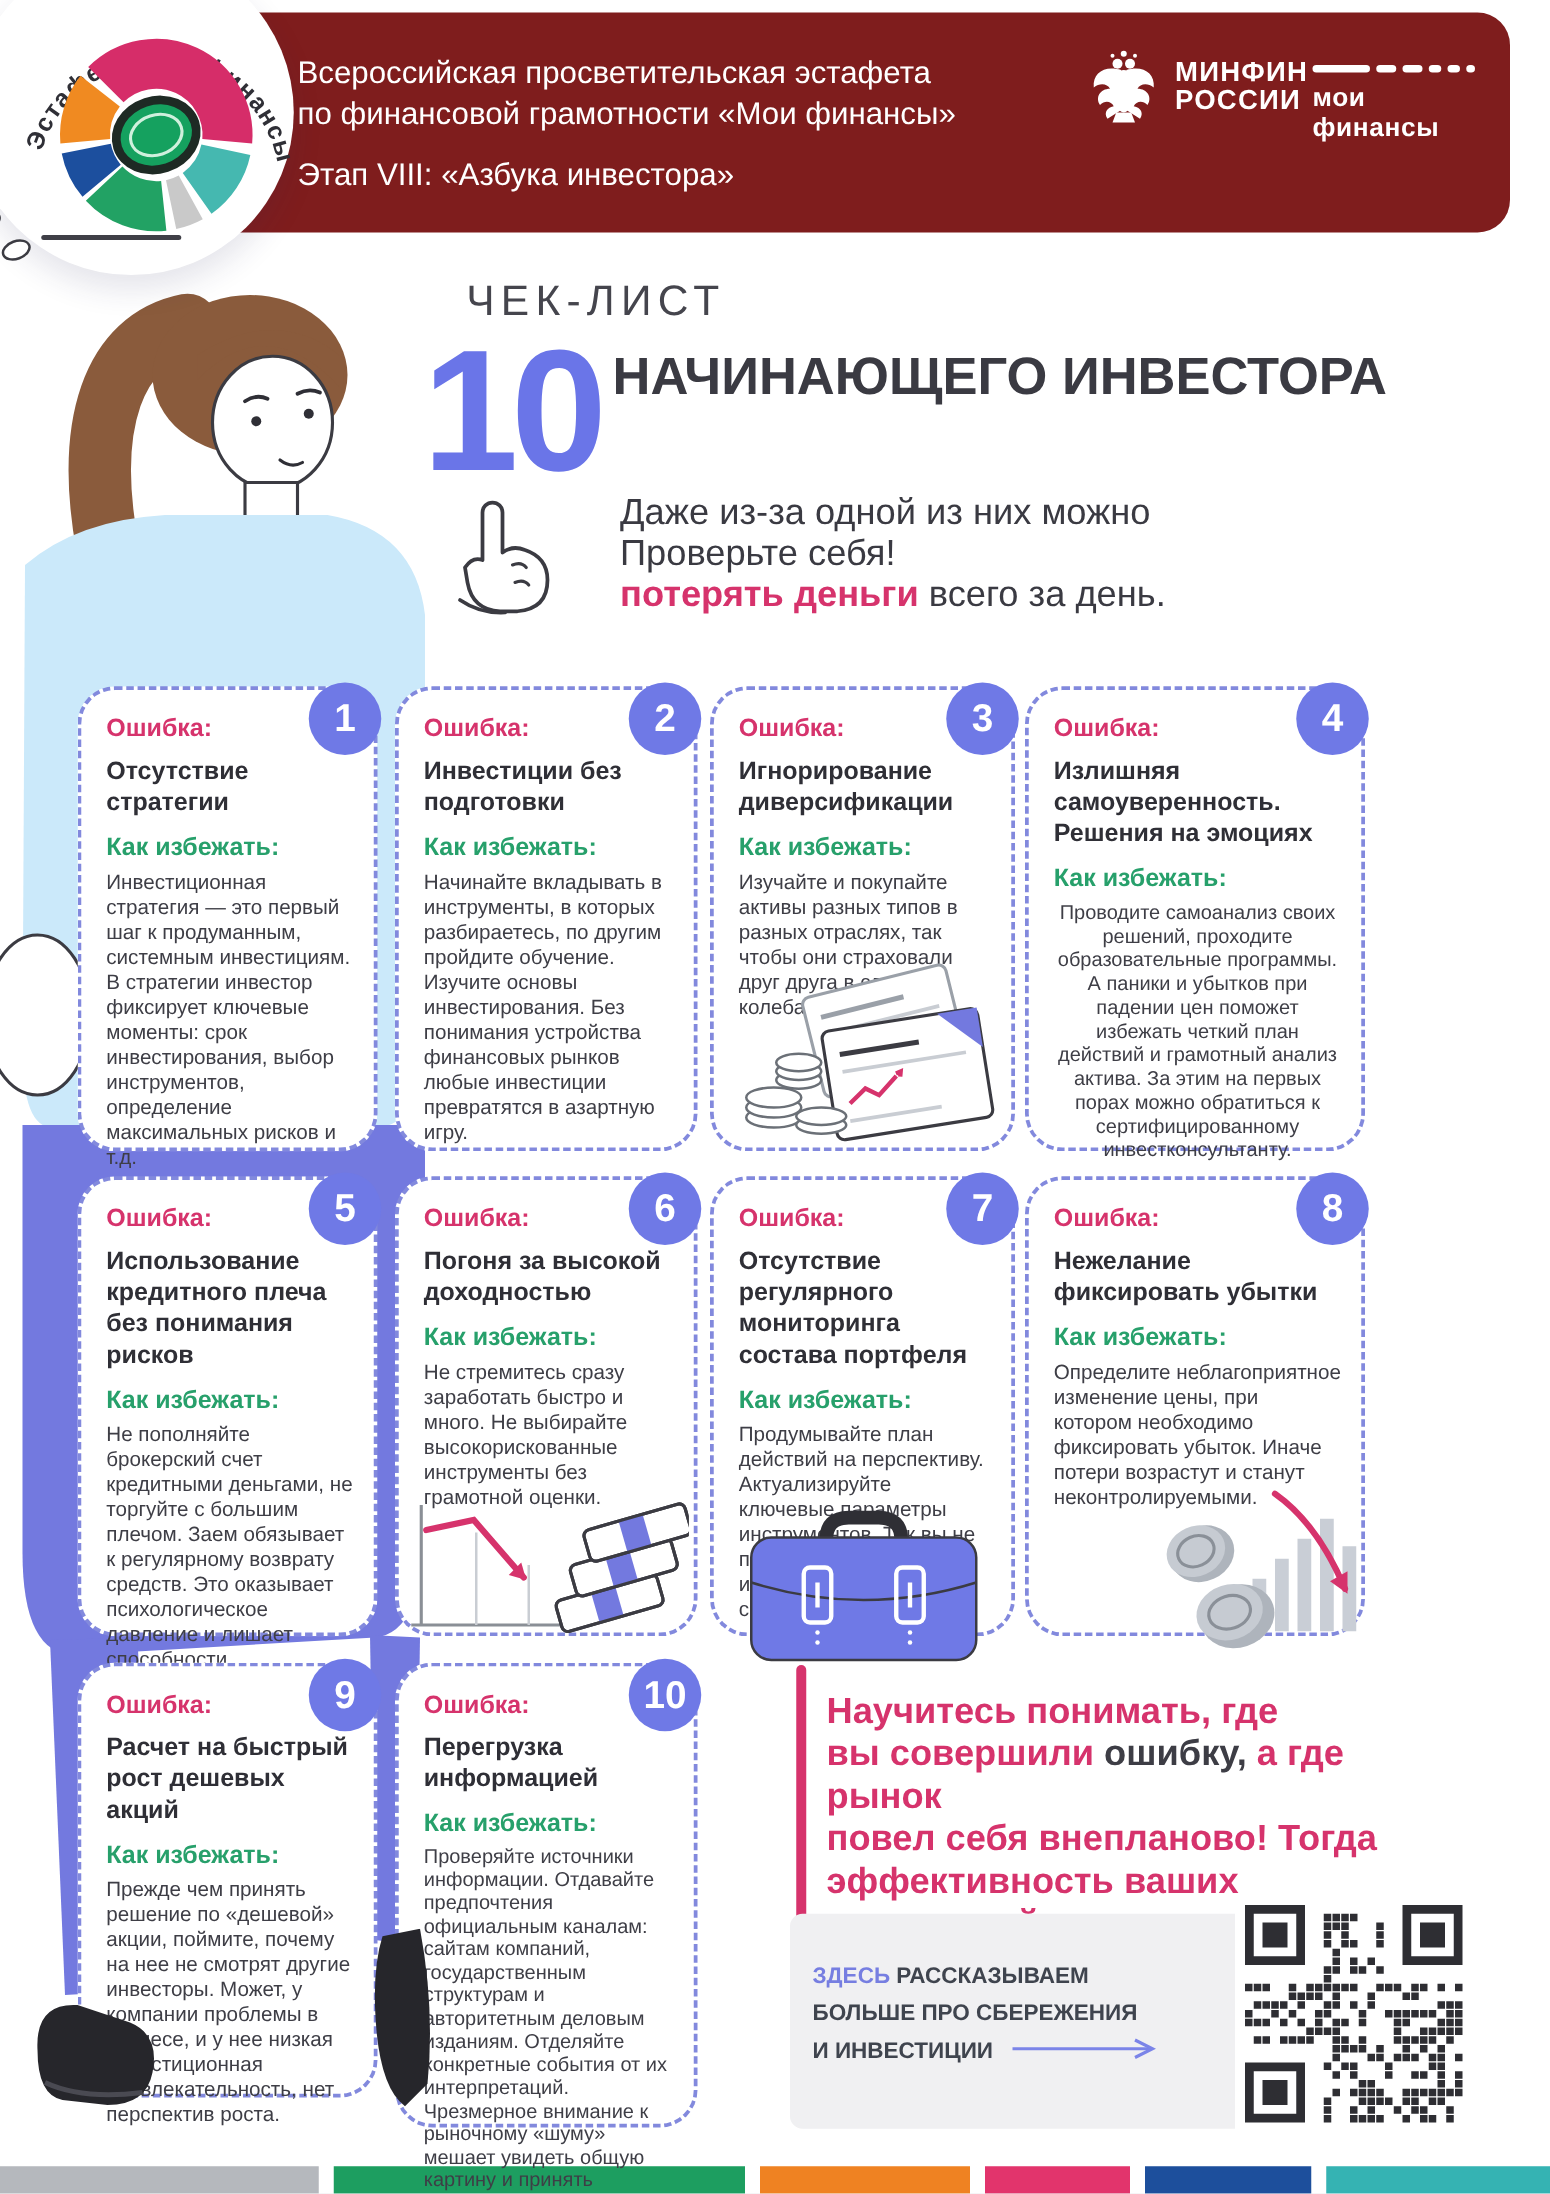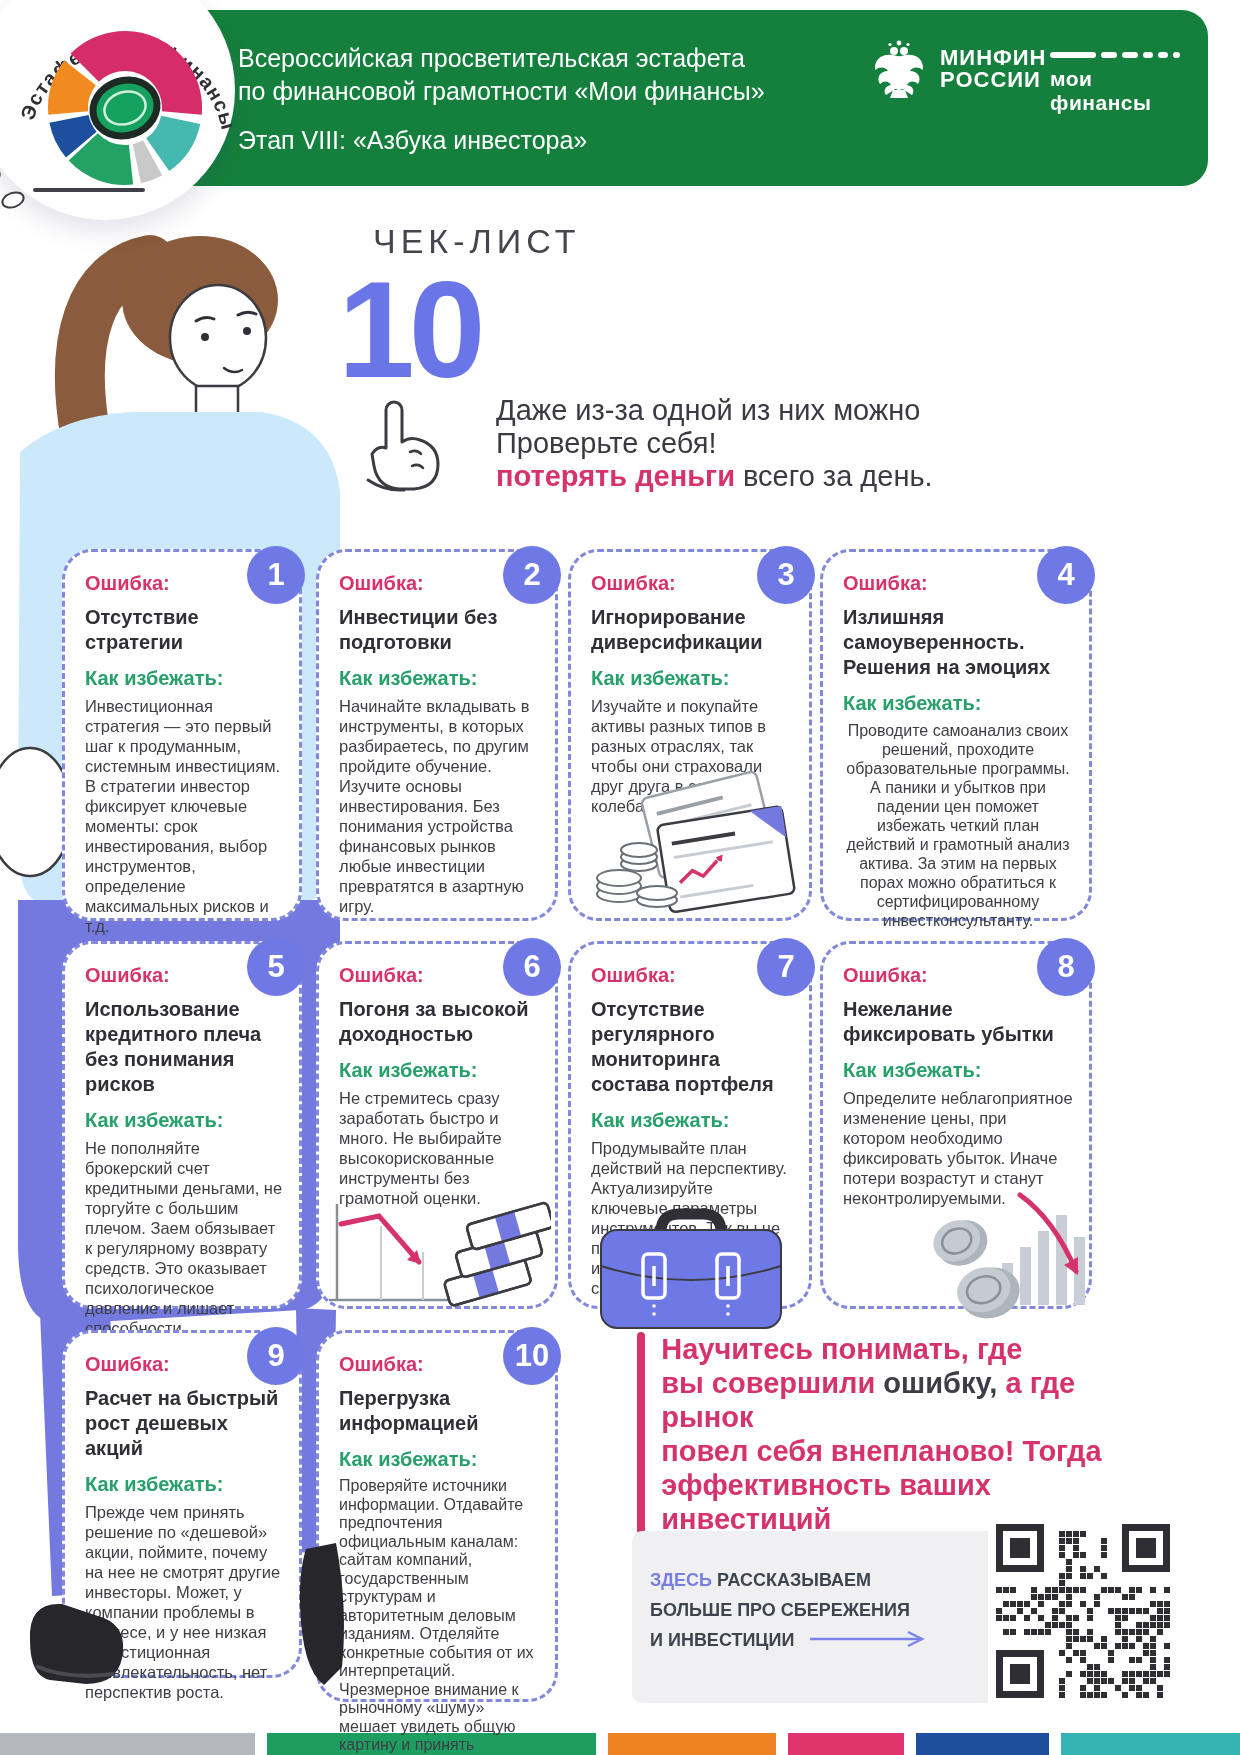--- a/index.html
+++ b/index.html
@@ -1,19 +1,19 @@
 <!DOCTYPE html>
 <html lang="ru"><head>
 <meta charset="utf-8">
 <style>
   html,body{margin:0;padding:0;background:#e8e8ec;}
   .poster{position:relative;width:1240px;height:1755px;margin:0 auto;background:#fff;overflow:hidden;
           font-family:"Liberation Sans", sans-serif;color:#3b3b42;}
   
-  .banner{position:absolute;left:150px;top:10px;width:1058px;height:176px;background:#15803d;border-radius:26px;z-index:1;}
+  .banner{position:absolute;left:150px;top:10px;width:1058px;height:176px;background:#7f1d1d;border-radius:26px;z-index:1;}
   .banner-lines{position:absolute;left:88px;top:32px;color:#fff;font-size:25px;line-height:33px;font-weight:400;}
   .banner-stage{position:absolute;left:88px;top:116px;color:#fff;font-size:25px;}
   .banner-stage b{font-weight:400;}
   .minfin{position:absolute;left:720px;top:28px;display:flex;align-items:center;color:#fff;}
   .minfin .txt{margin-left:12px;font-size:22px;line-height:22px;font-weight:600;letter-spacing:1px;}
   .mf-logo{position:absolute;left:900px;top:42px;width:140px;color:#fff;}
   .mf-dashes{display:flex;gap:5px;align-items:center;}
   .mf-dashes i{display:block;height:6px;background:#fff;border-radius:3px;}
   .mf-logo .txt{font-size:21px;font-weight:800;margin-top:9px;letter-spacing:.5px;}
   .logo-circle{position:absolute;left:-25px;top:-40px;width:260px;height:260px;background:#fff;border-radius:50%;
@@ -47,21 +47,21 @@
   .c10{left:316px;top:1330px;width:242px;height:372px;}
   .c10 .bd{font-size:16px;line-height:18.5px;}
   .card-illu{position:absolute;z-index:3;}
   .illu-docs{left:8px;bottom:2px;}
   .illu-money{left:4px;bottom:-10px;}
   .illu-case{left:20px;bottom:-26px;}
   .illu-coins{right:-10px;bottom:-14px;}
   
   .outro{position:absolute;left:637px;top:1332px;width:492px;display:flex;z-index:2;}
   .outro-bar{width:9px;background:#D6336C;border-radius:4px;margin-right:16px;}
-  .outro-text{font-size:29px;line-height:34px;font-weight:700;color:#D6336C;white-space:pre-line;}
+  .outro-text{font-size:29px;line-height:34px;font-weight:700;color:#D6336C;white-space:pre-line;margin-top:20px;}
   .outro-text .dark{color:#3D3D45;}
   .cta-box{position:absolute;left:632px;top:1531px;width:455px;height:172px;background:#F0F0F2;border-radius:10px;z-index:2;}
   .cta-text{position:absolute;left:18px;top:34px;font-size:18px;line-height:30px;font-weight:700;color:#3F444E;}
   .cta-text .here{color:#767EE1;}
   .cta-arrow{display:inline-block;margin-left:14px;vertical-align:-2px;}
   .qr{position:absolute;left:988px;top:1516px;width:192px;height:192px;background:#fff;z-index:3;}
   
   .fbar{position:absolute;bottom:0;height:22px;}
   .fb1{left:0;width:255px;background:#B5B8BD;}
   .fb2{left:267px;width:329px;background:#1D9E60;}
@@ -157,20 +157,21 @@
       </g>
       <ellipse cx="38" cy="240" rx="11" ry="7" fill="#fff" stroke="#3B3B42" stroke-width="2" transform="rotate(-20 38 240)"></ellipse>
       <ellipse cx="16" cy="216" rx="9" ry="6" fill="#fff" stroke="#3B3B42" stroke-width="2" transform="rotate(-20 16 216)"></ellipse>
       <rect x="58" y="228" width="112" height="4" rx="2" fill="#3F3F47"></rect>
     </svg>
   </div>
 
   <div class="kicker">ЧЕК-ЛИСТ</div>
   <div class="bignum">10</div>
   <div class="heading">
+    <div>НАЧИНАЮЩЕГО ИНВЕСТОРА</div>
   </div>
   <div class="subtitle">
     <div><span>Даже из-за одной из них можно</span></div>
     <div><span>Проверьте себя!</span></div>
     <div><span class="accent">потерять деньги</span><span> всего за день.</span></div>
   </div>
   <svg class="hand-illu" width="104" height="104" viewBox="0 0 104 104">
     <path d="M34 56 L34 18 A8 8 0 0 1 50 18 L50 50 Q58 44 68 48 Q86 54 86 72 Q86 95 62 97 L48 97 Q26 96 22 74 L20 62 Q26 53 34 56 Z" fill="#fff" stroke="#3B3B42" stroke-width="3" stroke-linejoin="round"></path>
     <path d="M58 60 q7 -3 11 2 M60 74 q7 -3 11 2" fill="none" stroke="#3B3B42" stroke-width="2.5" stroke-linecap="round"></path>
     <path d="M16 88 q16 11 36 10" fill="none" stroke="#3B3B42" stroke-width="3" stroke-linecap="round"></path>

